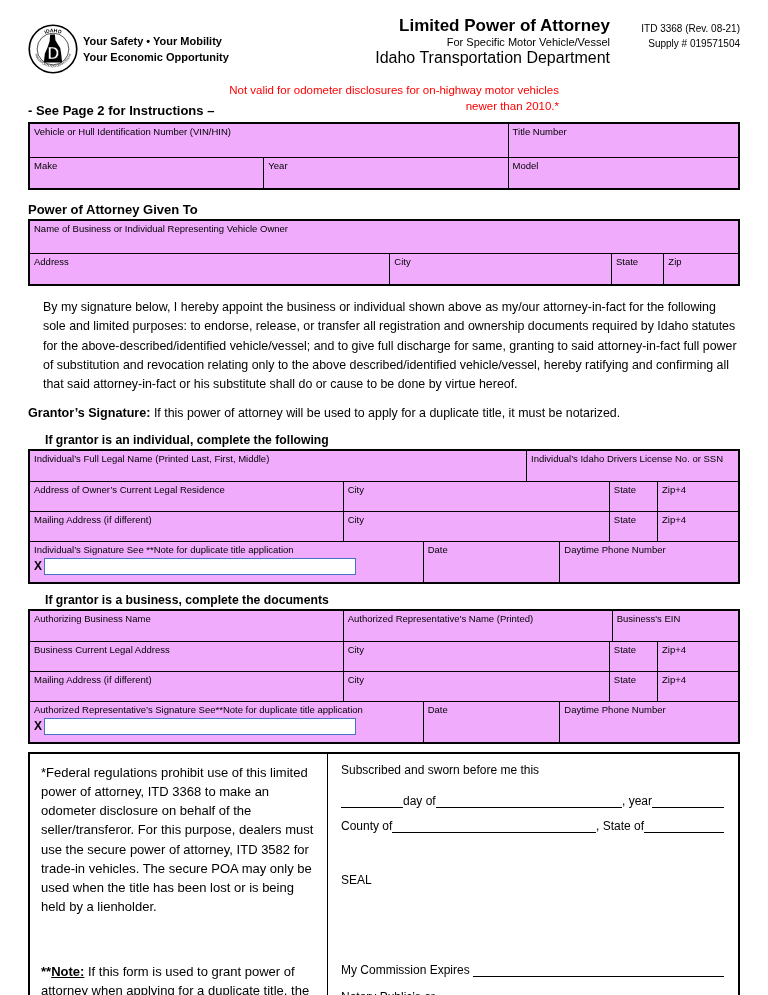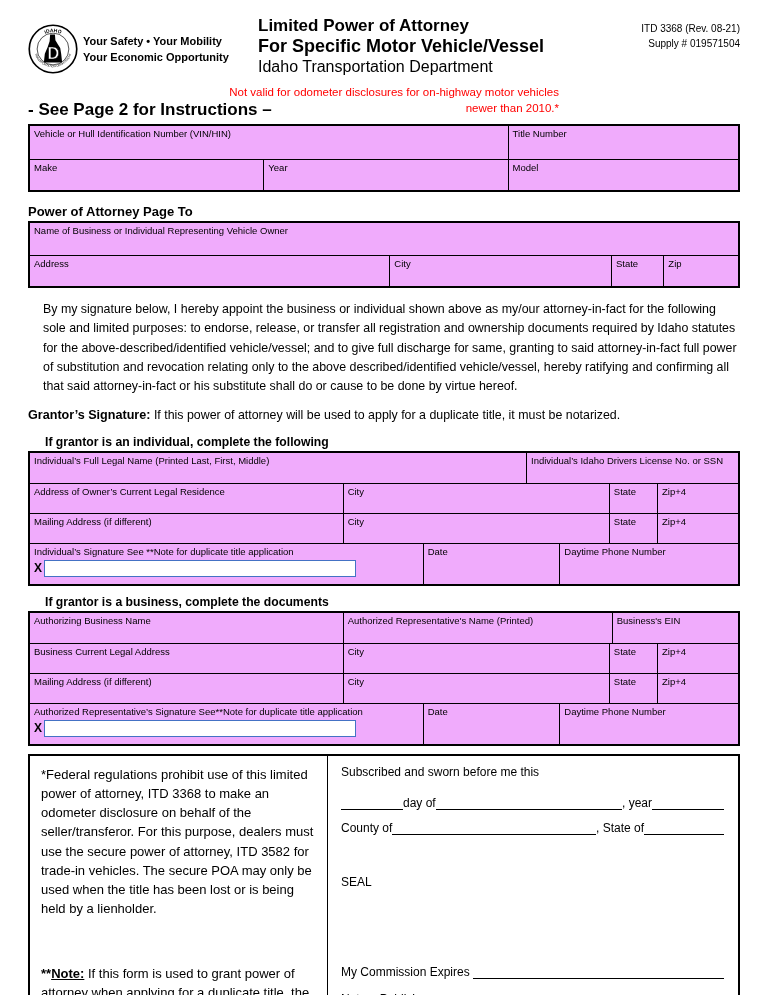--- a/index.html
+++ b/index.html
@@ -4,28 +4,28 @@
 <style>
   * { margin:0; padding:0; box-sizing:border-box; }
   body { background:#888; font-family:"Liberation Sans", sans-serif; color:#000; }
   .page { width:768px; height:995px; background:#fff; margin:0 auto; position:relative;
           padding:12px 28px 0 28px; overflow:hidden; }
 
   
   .hdr { display:flex; align-items:flex-start; margin-top:4px; }
   .logo-block { display:flex; align-items:center; gap:5px; width:230px; flex:none; padding-top:8px; }
   .taglines { font-size:11px; font-weight:bold; line-height:1.5; white-space:nowrap; }
-  .title-block { flex:1; text-align:left; }
+  .title-block { flex:1; text-align:right; }
   .title-l1 { font-size:17px; font-weight:bold; }
-  .title-l2 { font-size:18px; font-weight:bold; }
+  .title-l2 { font-size:11px; font-weight:normal; }
   .title-l3 { font-size:16px; margin-top:1px; }
   .formnum-block { width:130px; flex:none; text-align:right; font-size:10px; line-height:1.45; padding-top:6px; }
 
   .notice-row { position:relative; margin-top:8px; height:36px; }
-  .see-page { position:absolute; left:0; bottom:0; font-size:17px; font-weight:bold; }
+  .see-page { position:absolute; left:0; bottom:0; font-size:13px; font-weight:bold; }
   .warning { width:350px; margin:0 auto; text-align:right; font-size:11.5px; line-height:1.4; }
 
   
   .ftable { border:2.5px solid #000; background:#f0abfc; }
   .frow { display:grid; border-top:1px solid #000; }
   .frow:first-child { border-top:none; }
   .fcell { border-right:1px solid #000; padding:2px 4px 1px 4px; position:relative; }
   .fcell:last-child { border-right:none; }
   .flabel { font-size:9.5px; line-height:1.25; display:block; }
 
@@ -131,21 +131,21 @@
         </div>
       <div class="fcell">
         <span class="flabel">Year</span>
         </div>
       <div class="fcell">
         <span class="flabel">Model</span>
         </div>
     </div>
   </div>
 
-  <div class="poa-heading">Power of Attorney Page To</div>
+  <div class="poa-heading">Power of Attorney Given To</div>
   <div class="ftable">
     <div class="frow r-name">
       <div class="fcell">
         <span class="flabel">Name of Business or Individual Representing Vehicle Owner</span>
         </div>
     </div>
     <div class="frow r-addr4">
       <div class="fcell">
         <span class="flabel">Address</span>
         </div>

